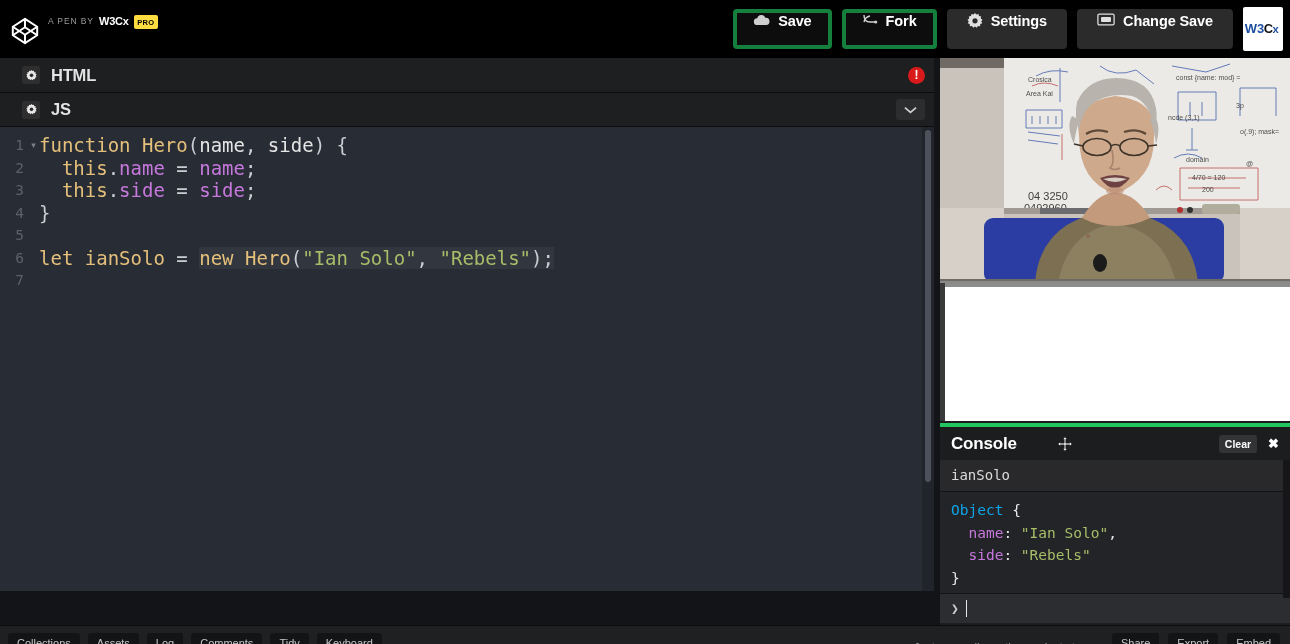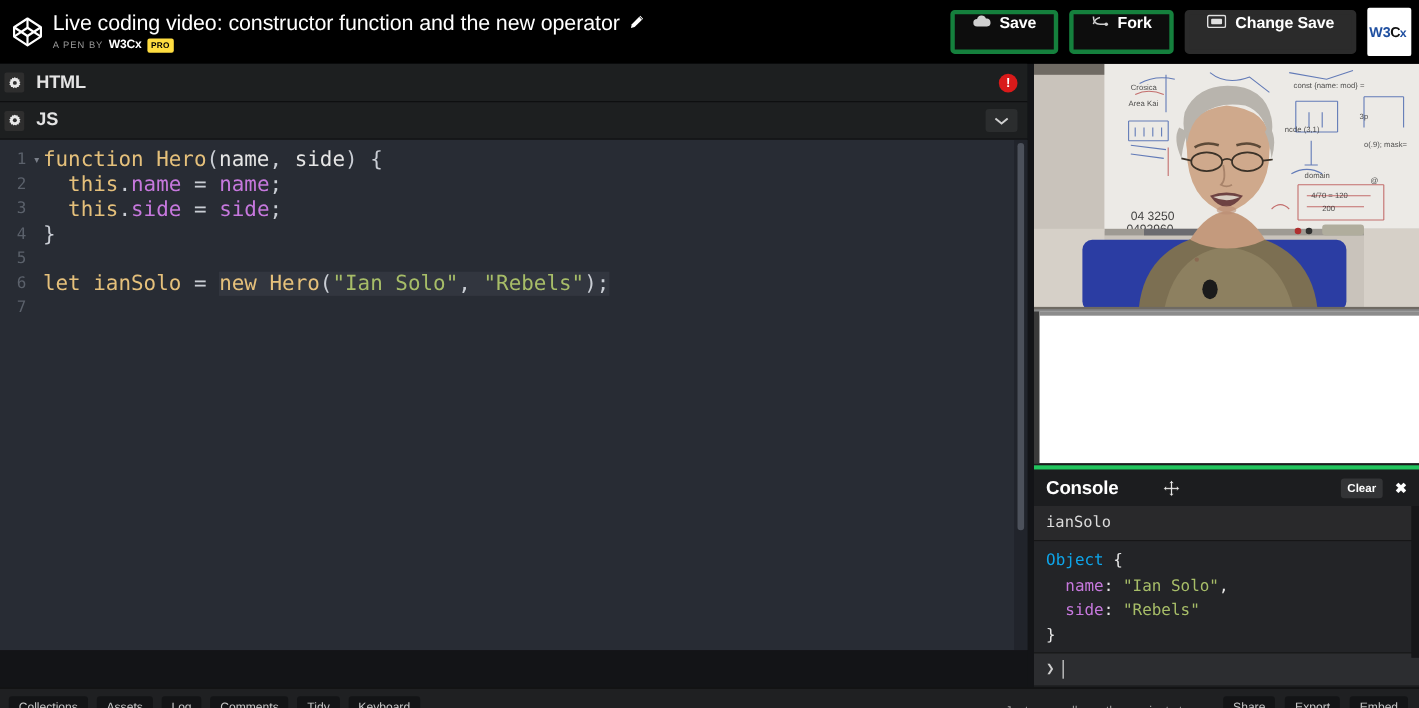--- a/index.html
+++ b/index.html
@@ -54,21 +54,21 @@
     overflow:hidden;
   }
 
   
   .editor-col {
     position:absolute; left:0; top:58px; width:934px; height:567px;
     background:#131417;
   }
   .pane-header {
     position:relative; height:34px; background:#1d1f20;
-    display:flex; align-items:center; padding-left:4px;
+    display:flex; align-items:center; padding-left:22px;
     border-bottom:1px solid #0c0c0d;
   }
   .pane-header.hdr-html { height:35px; }
   .gear-box {
     width:18px; height:18px; background:#2e2e2e; border-radius:2px;
     display:flex; align-items:center; justify-content:center; flex:none;
     cursor:pointer;
   }
   .pane-title {
     color:#e3e3e3; font-size:16.5px; font-weight:bold; margin-left:11px;
@@ -207,29 +207,20 @@
         <svg width="30" height="30" viewBox="0 0 32 32">
           <g fill="none" stroke="#fff" stroke-width="2.1" stroke-linejoin="round">
             <path d="M16 3 L29 11.5 L29 20.5 L16 29 L3 20.5 L3 11.5 Z"></path>
             <path d="M16 3 L16 12 M16 20 L16 29"></path>
             <path d="M3 11.5 L16 20 L29 11.5"></path>
             <path d="M3 20.5 L16 12 L29 20.5"></path>
           </g>
         </svg>
       </span>
       <div class="title-block">
-        <div class="pen-title">
-          <span>Live coding video: constructor function and the new operator</span>
-          <span class="pencil-ico">
-            <svg width="14" height="14" viewBox="0 0 16 16">
-              <path d="M11.5 1.6 L14.4 4.5 L5.6 13.3 L1.8 14.2 L2.7 10.4 Z" fill="#fff"></path>
-              <path d="M10.6 2.5 L13.5 5.4" stroke="#000" stroke-width="1"></path>
-            </svg>
-          </span>
-        </div>
         <div class="pen-by">
           <span class="pen-by-label">A PEN BY</span>
           <span class="pen-by-user">W3Cx</span>
           <span class="pro-badge">PRO</span>
         </div>
       </div>
     </div>
 
     <div class="top-actions">
       <div class="tbtn">
@@ -247,20 +238,32 @@
             <g stroke="#cfcfcf" stroke-width="1.4" fill="none">
               <path d="M2 2 Q2 9 8 9 L13.5 9"></path>
               <path d="M2 9 Q3 4 8 3"></path>
             </g>
             <circle cx="13.7" cy="9" r="1.6" fill="#cfcfcf"></circle>
           </svg>
         </span>
         <span>Fork</span>
       </div>
 
+      <div class="tbtn grey">
+        <span>
+          <svg width="16" height="16" viewBox="0 0 16 16">
+            <path fill="#e0e0e0" d="M8 0 L9.4 1.6 L11.5 1 L12 3.1 L14.2 3.4 L13.7 5.5
+              L15.5 6.7 L14.2 8.4 L15.3 10.3 L13.3 11.1 L13.1 13.3 L11 13.1 L9.7 14.8
+              L8 13.6 L6.3 14.8 L5 13.1 L2.9 13.3 L2.7 11.1 L0.7 10.3 L1.8 8.4
+              L0.5 6.7 L2.3 5.5 L1.8 3.4 L4 3.1 L4.5 1 L6.6 1.6 Z"></path>
+            <circle cx="8" cy="7.8" r="2.6" fill="#2b2b2b"></circle>
+          </svg>
+        </span>
+        <span>Settings</span>
+      </div>
 
       <div class="tbtn grey">
         <span>
           <svg width="18" height="13" viewBox="0 0 20 14">
             <rect x="1" y="1" width="18" height="12" rx="1.5" fill="none" stroke="#e0e0e0" stroke-width="1.4"></rect>
             <rect x="4.5" y="4.2" width="11" height="5.6" rx="1" fill="#e0e0e0"></rect>
           </svg>
         </span>
         <span>Change Save</span>
       </div>

